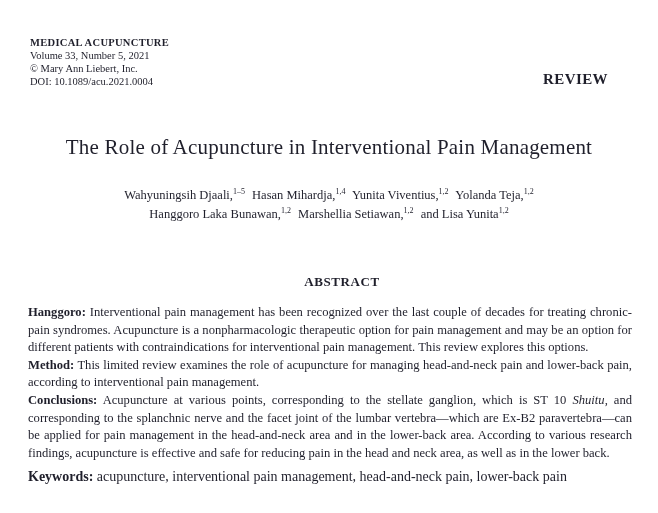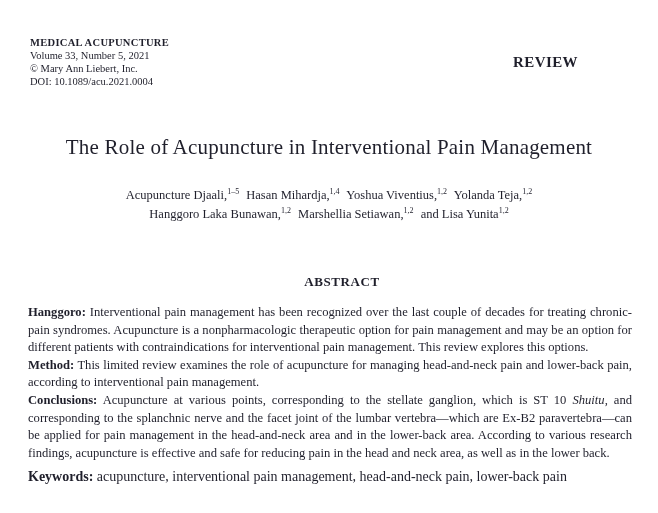--- a/index.html
+++ b/index.html
@@ -13,22 +13,22 @@
     height: 513px;
     background: #ffffff;
     overflow: hidden;
     font-family: "Liberation Serif", "DejaVu Serif", serif;
     color: #1f1f2b;
   }
   
   .header-row {
     display: flex;
     justify-content: space-between;
-    align-items: center;
-    padding: 36px 80px 0 30px;
+    align-items: flex-end;
+    padding: 36px 50px 0 30px;
   }
   .journal-block {
     font-size: 10.5px;
     line-height: 13px;
   }
   .journal-name {
     font-weight: bold;
     letter-spacing: 0.3px;
   }
   .article-type {
@@ -99,23 +99,23 @@
       <div>© Mary Ann Liebert, Inc.</div>
       <div>DOI: 10.1089/acu.2021.0004</div>
     </div>
     <div class="article-type">REVIEW</div>
   </div>
 
   <h1 class="title">The Role of Acupuncture in Interventional Pain Management</h1>
 
   <div class="authors">
     <div class="authors-line1">
-      <span class="author"><span>Acupuncture Djaali,</span><sup>1–5</sup></span>
+      <span class="author"><span>Wahyuningsih Djaali,</span><sup>1–5</sup></span>
       <span class="author"><span>Hasan Mihardja,</span><sup>1,4</sup></span>
-      <span class="author"><span>Yoshua Viventius,</span><sup>1,2</sup></span>
+      <span class="author"><span>Yunita Viventius,</span><sup>1,2</sup></span>
       <span class="author"><span>Yolanda Teja,</span><sup>1,2</sup></span>
     </div>
     <div class="authors-line2">
       <span class="author"><span>Hanggoro Laka Bunawan,</span><sup>1,2</sup></span>
       <span class="author"><span>Marshellia Setiawan,</span><sup>1,2</sup></span>
       <span class="author"><span>and Lisa Yunita</span><sup>1,2</sup></span>
     </div>
   </div>
 
   <div class="abstract-heading">ABSTRACT</div>

